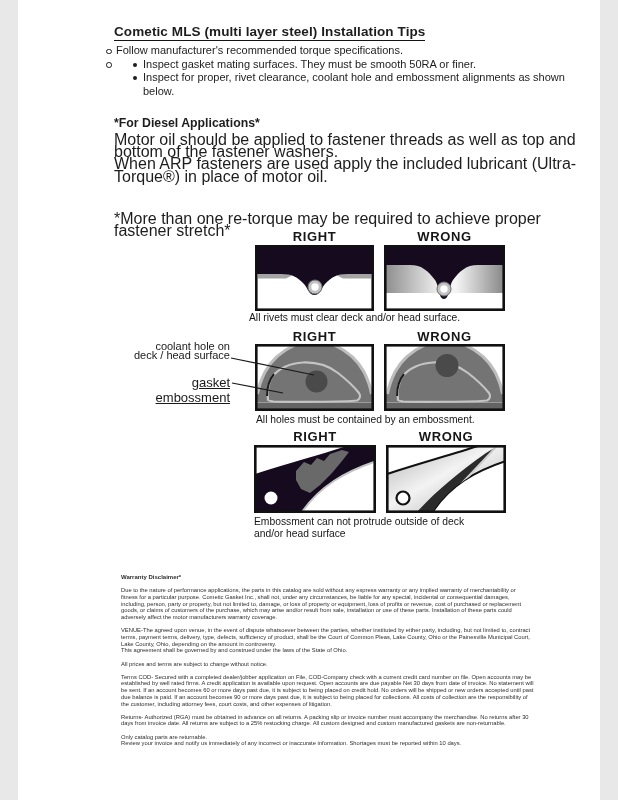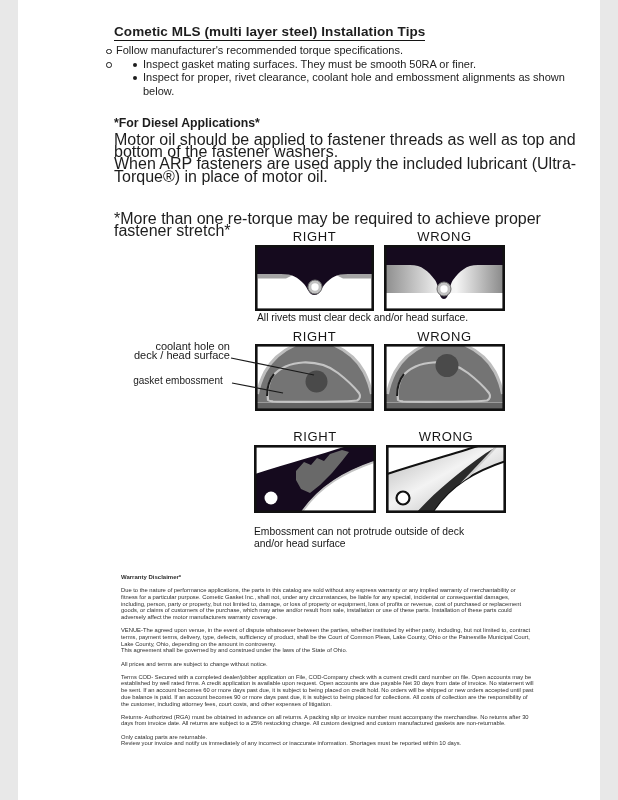--- a/index.html
+++ b/index.html
@@ -21,29 +21,29 @@
   }
   .subtip-row{position:relative;padding-left:10px;margin-left:27px;}
   .subtip-row .marker{
     position:absolute;left:0;top:5px;width:4.4px;height:4.4px;border-radius:50%;background:#1d1d1d;
   }
   .diesel-heading{left:96px;top:116px;font-size:12.3px;font-weight:bold;}
   .body-par{left:96px;width:470px;font-size:16px;line-height:12.2px;white-space:pre-line;}
   .p1{top:134px;}
   .p2{top:164px;}
   .pnote{top:195px;margin-top:18px;}
-  .figlabel{font-size:13px;letter-spacing:.6px;text-align:center;color:#161616;}
+  .figlabel{font-size:13px;letter-spacing:.6px;text-align:center;color:#161616;font-weight:bold;}
   .figcap{font-size:10.3px;color:#161616;}
   .figbox{background:#fff;}
   .figbox svg{display:block;width:100%;height:100%;}
   .annot{
     left:108px;top:342px;width:104px;text-align:right;font-size:11px;line-height:9.4px;
     white-space:pre-line;color:#1a1a1a;
   }
-  .annot2{left:108px;top:375px;width:104px;text-align:center;font-size:10px;color:#1a1a1a;}
+  .annot2{left:108px;top:375px;width:104px;text-align:right;font-size:13px;color:#1a1a1a;text-decoration:underline;}
   .leaders{left:205px;top:350px;width:100px;height:50px;z-index:6;pointer-events:none;}
   .disclaimer{
     left:103px;top:574px;width:413px;font-size:5.8px;line-height:6.7px;color:#2e2e2e;
   }
   .disclaimer .dhead{font-weight:bold;margin:0 0 6.5px 0;font-size:6px;}
   .disclaimer p{margin:0 0 6.5px 0;white-space:pre-line;}
   .footer-code{left:392px;top:757px;font-size:18px;color:#2b2b2b;letter-spacing:.3px;margin-top:48px;}
 </style>
 </head>
 <body>
@@ -103,21 +103,21 @@
       <rect x="0" y="0" width="121" height="66" fill="#ffffff"></rect>
       <rect x="2" y="20" width="117" height="28" fill="url(#g1)"></rect>
       <rect x="2" y="48" width="117" height="16" fill="#ffffff"></rect>
       <path d="M1,1 H120 V20 H94 C82,20 76,26 69,35 C64.5,41.5 65.5,54 60,54 C54.5,54 55.5,41.5 51,35 C44,26 38,20 26,20 H1 Z" fill="#150a1e"></path>
       <circle cx="60" cy="44" r="7" fill="#c2c2c2" stroke="#6d6d6d" stroke-width="1"></circle>
       <circle cx="60" cy="44" r="3.7" fill="#ffffff"></circle>
       <rect x="1.3" y="1.3" width="118.4" height="63.4" fill="none" stroke="#111111" stroke-width="2.6"></rect>
     </svg>
   </div>
 
-  <div class="abs figcap" style="left:239px;top:312px;">All rivets must clear deck and/or head surface.</div>
+  <div class="abs figcap" style="left:231px;top:312px;">All rivets must clear deck and/or head surface.</div>
 
   <div class="abs figlabel" style="left:237px;top:329px;width:119px;">RIGHT</div>
   <div class="abs figlabel" style="left:366px;top:329px;width:121px;">WRONG</div>
 
   <div class="abs annot">coolant hole on
 deck / head surface</div>
   <div class="abs annot2">gasket embossment</div>
 
   <div class="abs figbox" style="left:237px;top:344px;width:119px;height:67px;">
     <svg viewBox="0 0 119 67">
@@ -149,20 +149,21 @@
       <circle cx="63" cy="21.5" r="11.5" fill="#4a4a4a"></circle>
       <rect x="1.3" y="1.3" width="118.4" height="64.4" fill="none" stroke="#111111" stroke-width="2.6"></rect>
     </svg>
   </div>
 
   <svg class="abs leaders">
     <line x1="8" y1="8" x2="91" y2="25" stroke="#1a1a1a" stroke-width="1.2"></line>
     <line x1="9" y1="33" x2="60" y2="43" stroke="#1a1a1a" stroke-width="1.2"></line>
   </svg>
 
+  <div class="abs figcap" style="left:238px;top:414px;">All holes must be contained by an embossment.</div>
 
   <div class="abs figlabel" style="left:236px;top:429px;width:122px;">RIGHT</div>
   <div class="abs figlabel" style="left:368px;top:429px;width:120px;">WRONG</div>
 
   <div class="abs figbox" style="left:236px;top:445px;width:122px;height:68px;">
     <svg viewBox="0 0 122 68">
       <defs>
         <clipPath id="band3a">
           <path d="M1,29 C35,18 65,10 93,1 H122 V16 C92,26 66,40 47,68 H1 Z"></path>
         </clipPath>
@@ -190,21 +191,21 @@
       </defs>
       <rect x="0" y="0" width="120" height="68" fill="#ffffff"></rect>
       <path d="M1,29 C35,18 64,10 92,1 H120 V16 C90,26 64,40 46,68 H1 Z" fill="url(#g3)" stroke="#111111" stroke-width="2"></path>
       <path d="M30,68 C50,46 72,28 100,8 L110,2 C90,24 66,48 48,68 Z" fill="#2b2b2b" clip-path="url(#band3b)"></path>
       <path d="M48,68 C66,48 90,24 110,2" fill="none" stroke="#cfcfcf" stroke-width="2" clip-path="url(#band3b)"></path>
       <circle cx="17" cy="53" r="6.5" fill="#ffffff" stroke="#111111" stroke-width="2.2"></circle>
       <rect x="1.3" y="1.3" width="117.4" height="65.4" fill="none" stroke="#111111" stroke-width="2.6"></rect>
     </svg>
   </div>
 
-  <div class="abs figcap" style="left:236px;top:516px;width:232px;line-height:11.5px;margin-top:10px;">Embossment can not protrude outside of deck and/or head surface</div>
+  <div class="abs figcap" style="left:236px;top:516px;width:232px;line-height:11.5px;">Embossment can not protrude outside of deck and/or head surface</div>
 
   <div class="abs disclaimer">
     <p class="dhead">Warranty Disclaimer*</p>
     <p>Due to the nature of performance applications, the parts in this catalog are sold without any express warranty or any implied warranty of merchantability or fitness for a particular purpose.  Cometic Gasket Inc., shall not, under any circumstances, be liable for any special, incidental or consequential damages, including, person, party or property, but not limited to, damage, or loss of property or equipment, loss of profits or revenue, cost of purchased or replacement goods, or claims of customers of the purchase, which may arise and/or result from sale, installation or use of these parts.  Installation of these parts could adversely affect the motor manufacturers warranty coverage.</p>
     <p>VENUE-The agreed upon venue, in the event of dispute whatsoever between the parties, whether instituted by either party, including, but not limited to, contract terms, payment terms, delivery, type, defects, sufficiency of product, shall be the Court of Common Pleas, Lake County, Ohio or the Painesville Municipal Court, Lake County, Ohio, depending on the amount in controversy.
 This agreement shall be governed by and construed under the laws of the State of Ohio.</p>
     <p>All prices and terms are subject to change without notice.</p>
     <p>Terms COD- Secured with a completed dealer/jobber application on File, COD-Company check with a current credit card number on file.  Open accounts may be established by well rated firms.  A credit application is available upon request.  Open accounts are due payable Net 30 days from date of invoice.  No statement will be sent.  If an account becomes 60 or more days past due, it is subject to being placed on credit hold.  No orders will be shipped or new orders accepted until past due balance is paid.  If an account becomes 90 or more days past due, it is subject to being placed for collections.  All costs of collection are the responsibility of the customer, including attorney fees, court costs, and other expenses of litigation.</p>
     <p>Returns- Authorized (RGA) must be obtained in advance on all returns.  A packing slip or invoice number must accompany the merchandise.  No returns after 30 days from invoice date.  All returns are subject to a 25% restocking charge.  All custom designed and custom manufactured gaskets are non-returnable.</p>
     <p>Only catalog parts are returnable.

